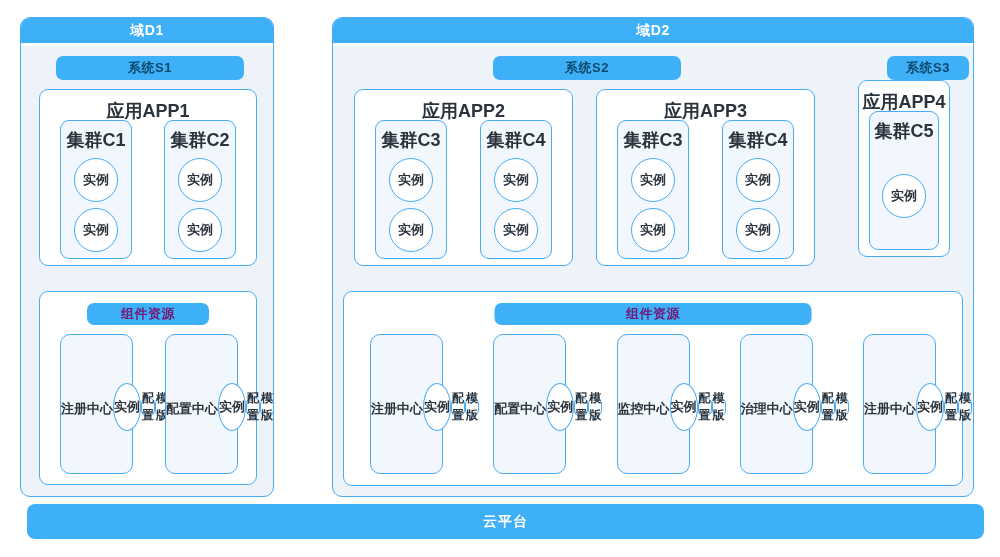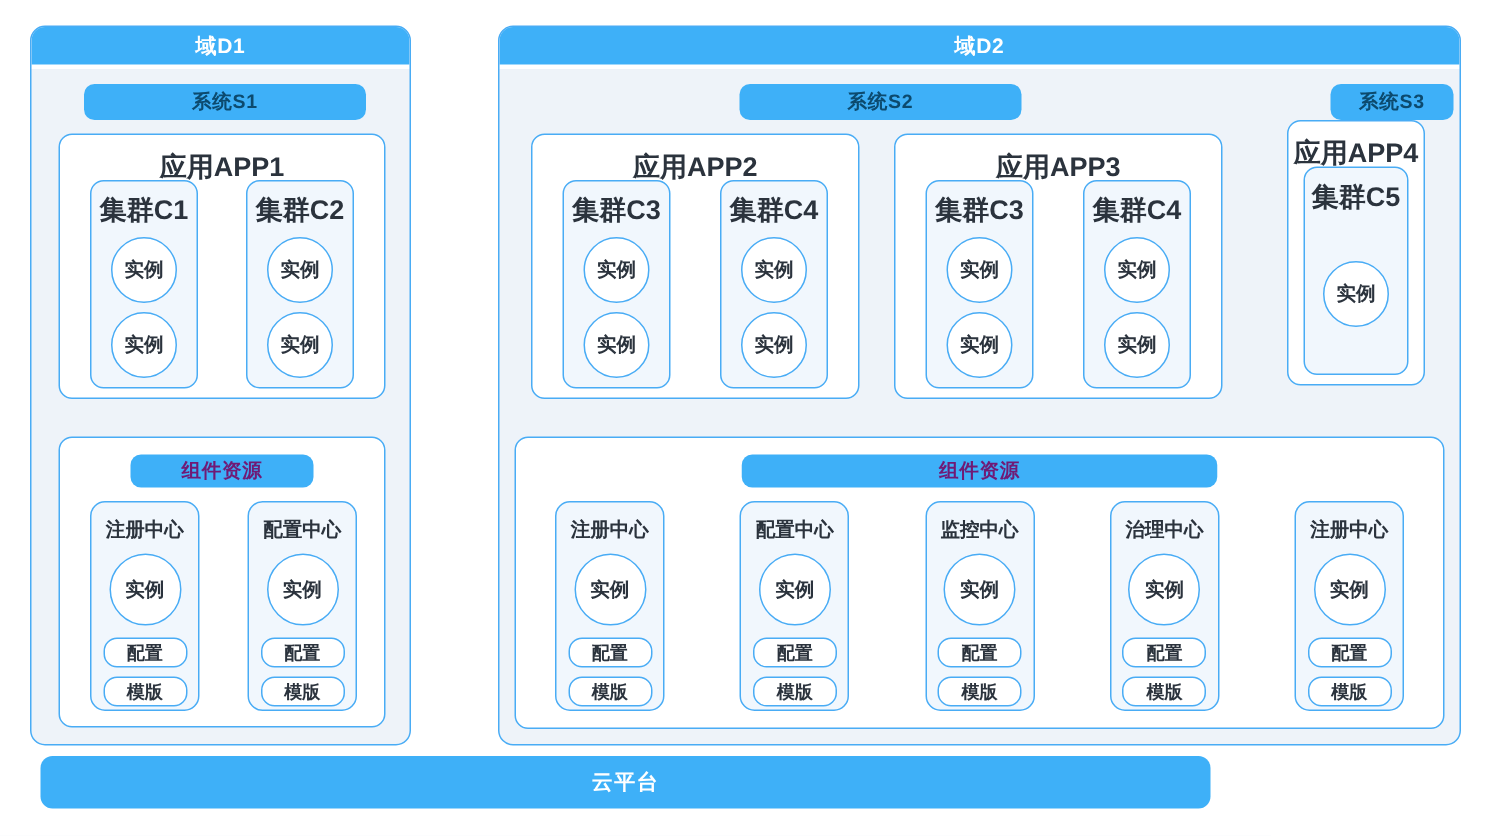--- a/index.html
+++ b/index.html
@@ -59,31 +59,31 @@
   .comp-pill{
     position:absolute;top:11px;left:50%;transform:translateX(-50%);height:22px;
     background:var(--blue);border-radius:7px;color:#701a75;font-size:13px;font-weight:700;
     display:flex;align-items:center;justify-content:center;letter-spacing:.5px;
   }
   .centers{
     position:absolute;top:42px;display:flex;justify-content:space-between;
   }
   .center-card{
     width:73px;height:140px;background:var(--cardbg);border:1px solid var(--border);
-    border-radius:10px;display:flex;flex-direction:column;align-items:center;box-sizing:border-box;
+    border-radius:10px;display:flex;flex-direction:row;align-items:center;box-sizing:border-box;
   }
   .center-title{margin-top:9px;font-size:13px;font-weight:700;color:var(--dark);white-space:nowrap;}
   .center-card .instance{width:46px;height:46px;margin:7px 0 2px 0;}
   .mini-pill{
     width:54px;height:18px;margin-top:6px;background:#fff;border:1px solid var(--border);
     border-radius:9px;display:flex;align-items:center;justify-content:center;
     font-size:12px;font-weight:600;color:var(--dark);
   }
   .platform-bar{
-    position:absolute;left:27px;top:504px;width:780px;height:35px;
+    position:absolute;left:27px;top:504px;width:957px;height:35px;
     background:var(--blue);border-radius:8px;
     display:flex;align-items:center;justify-content:center;
     color:#fff;font-size:14px;font-weight:700;letter-spacing:1px;
   }
 </style>
 </head>
 <body>
 
 <div class="stage">
 

